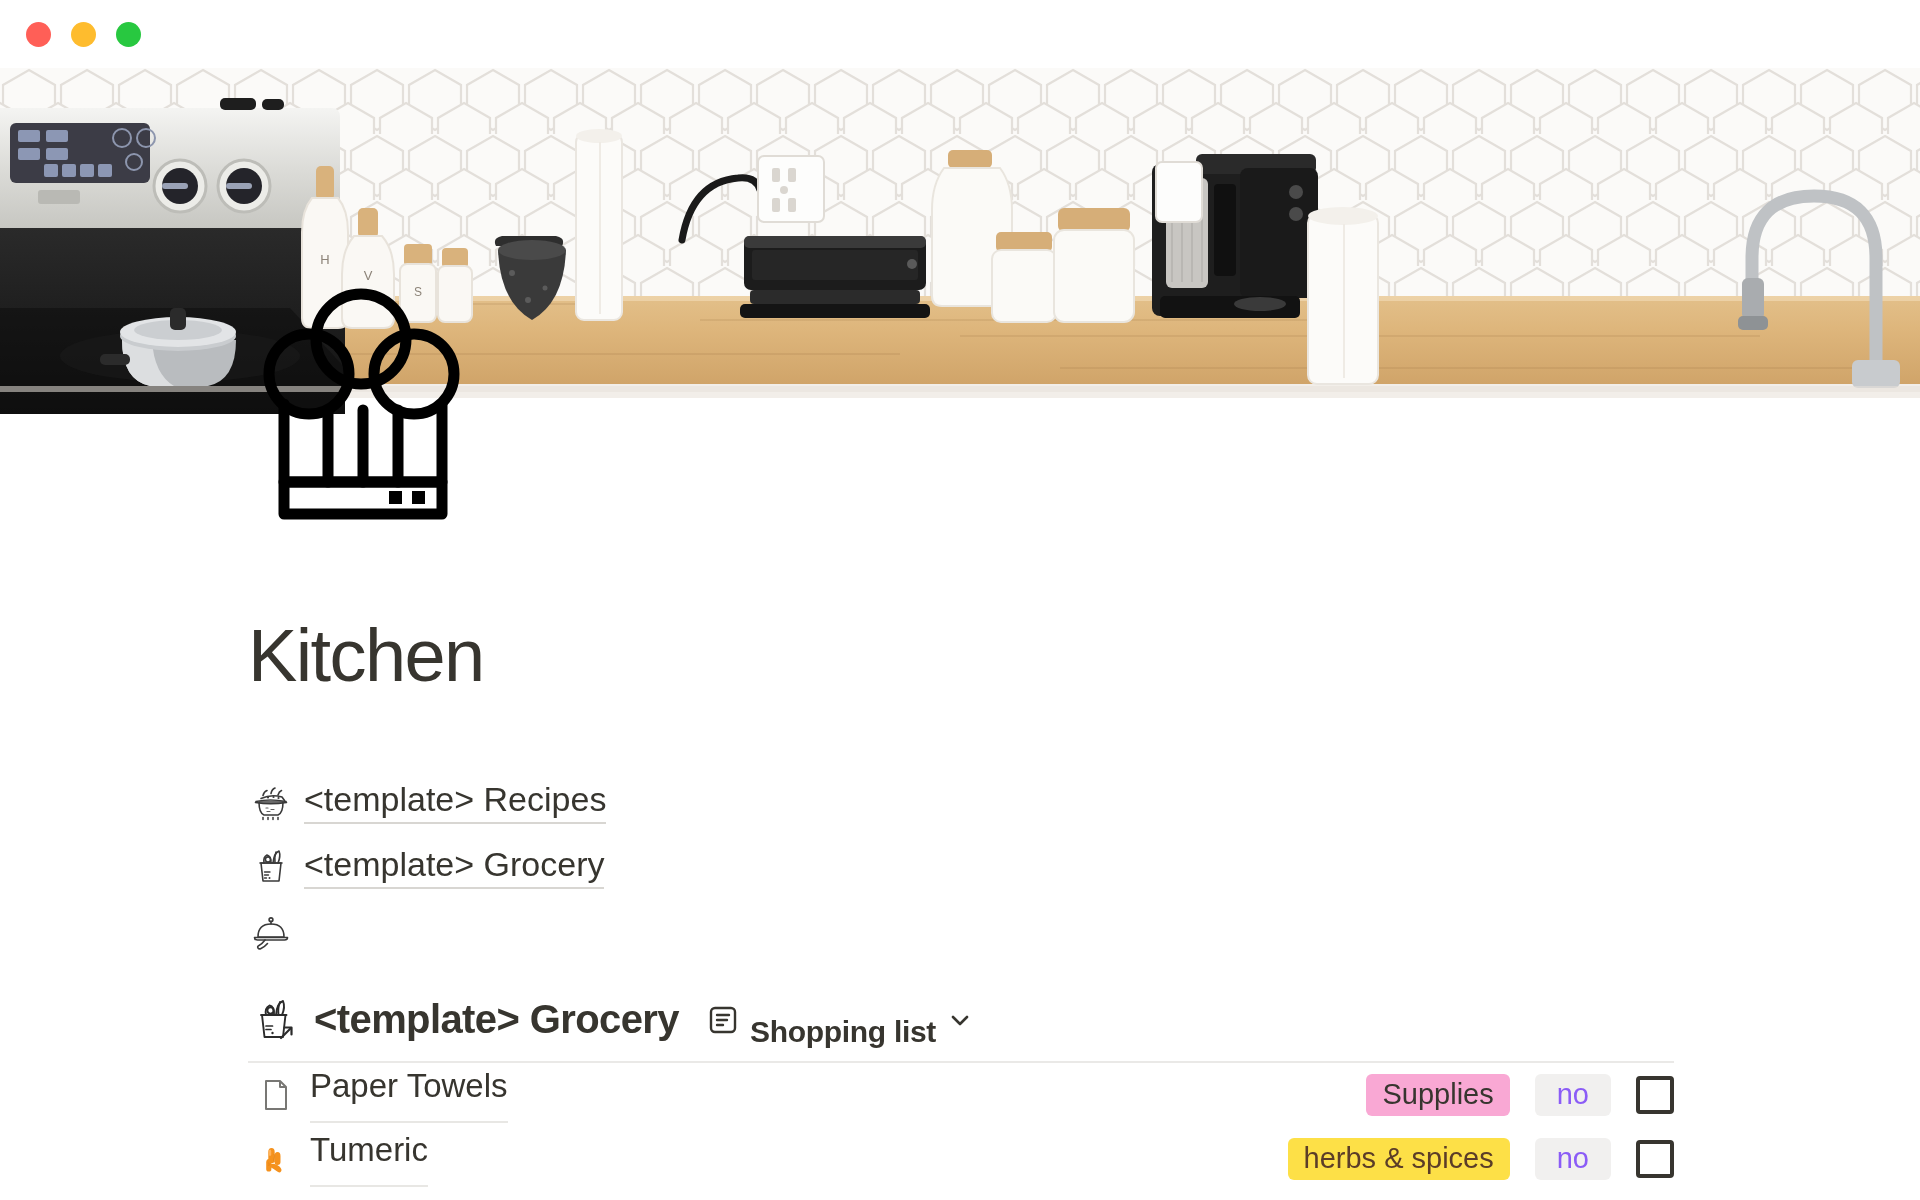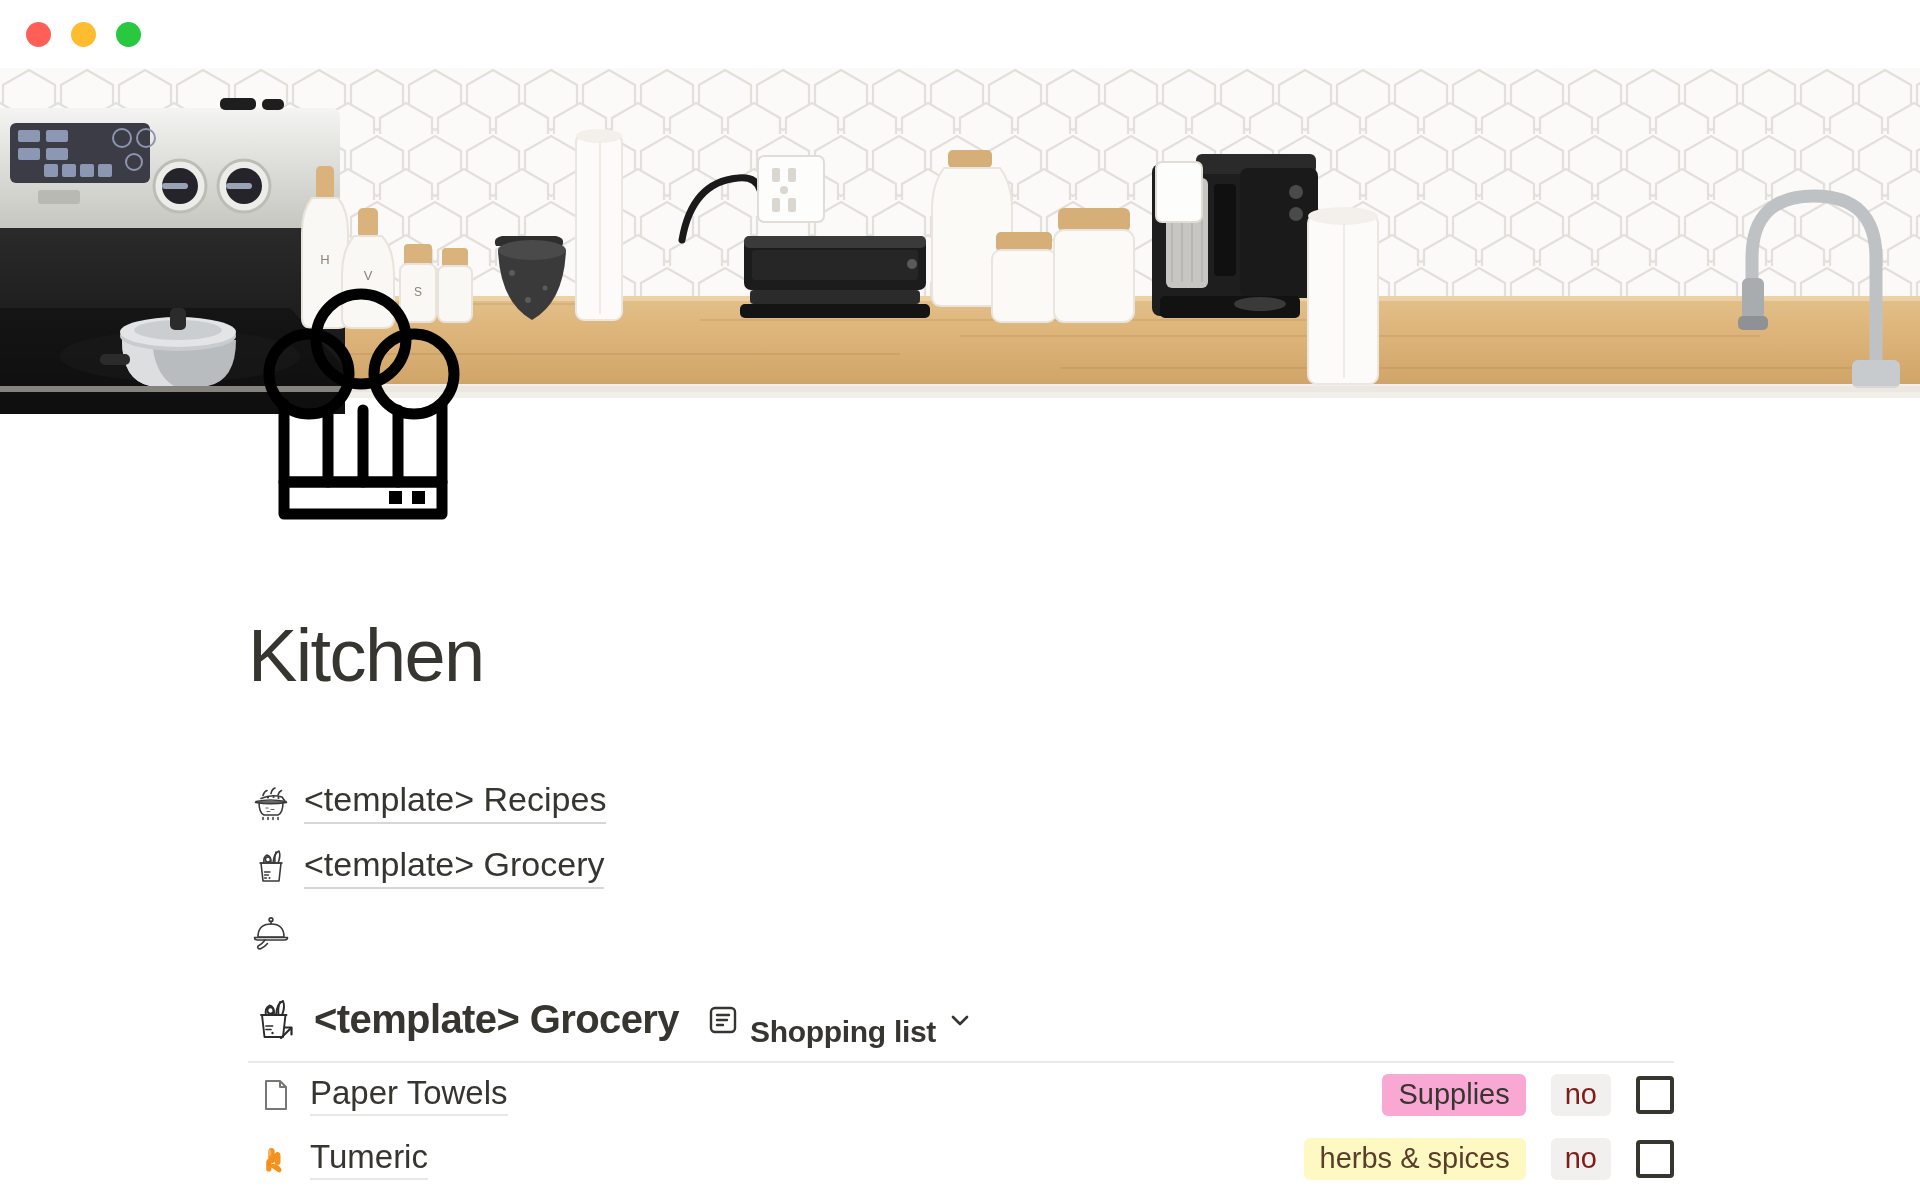--- a/index.html
+++ b/index.html
@@ -114,34 +114,34 @@
   }
   .row-ico{
     width:44px; height:44px; flex:0 0 44px;
     margin-right:12px; margin-left:6px;
     display:flex; align-items:center; justify-content:center;
   }
   .row-ico svg{ width:34px; height:34px; display:block; }
   .row-title{
     font-size:33px; color:#37352F;
     border-bottom:2px solid #E8E7E4;
-    padding-bottom:2px; line-height:1.15;
+    padding-bottom:16px; line-height:1.15;
     white-space:nowrap;
   }
   .row-spacer{ flex:1 1 auto; }
   .row-props{ display:flex; align-items:center; gap:25px; }
 
   .tag{
     display:inline-flex; align-items:center; justify-content:center;
     height:42px; padding:0 16px; border-radius:6px;
     font-size:29px; line-height:1; white-space:nowrap;
   }
   .tag.gray{ background:#f9a8d4; color:#37352F; }
-  .tag.peach{ background:#fef9c3; color:#5B3D28; }
-  .tag.no{ background:#F1F0EF; color:#7f1d1d; padding:0 14px; }
+  .tag.peach{ background:#fde047; color:#5B3D28; }
+  .tag.no{ background:#F1F0EF; color:#8b5cf6; padding:0 22px; }
 
   .checkbox{
     width:38px; height:38px;
     border:4px solid #37352F; border-radius:4px;
     background:#ffffff; flex:0 0 38px;
   }
 </style>
 </head>
 <body>
 

